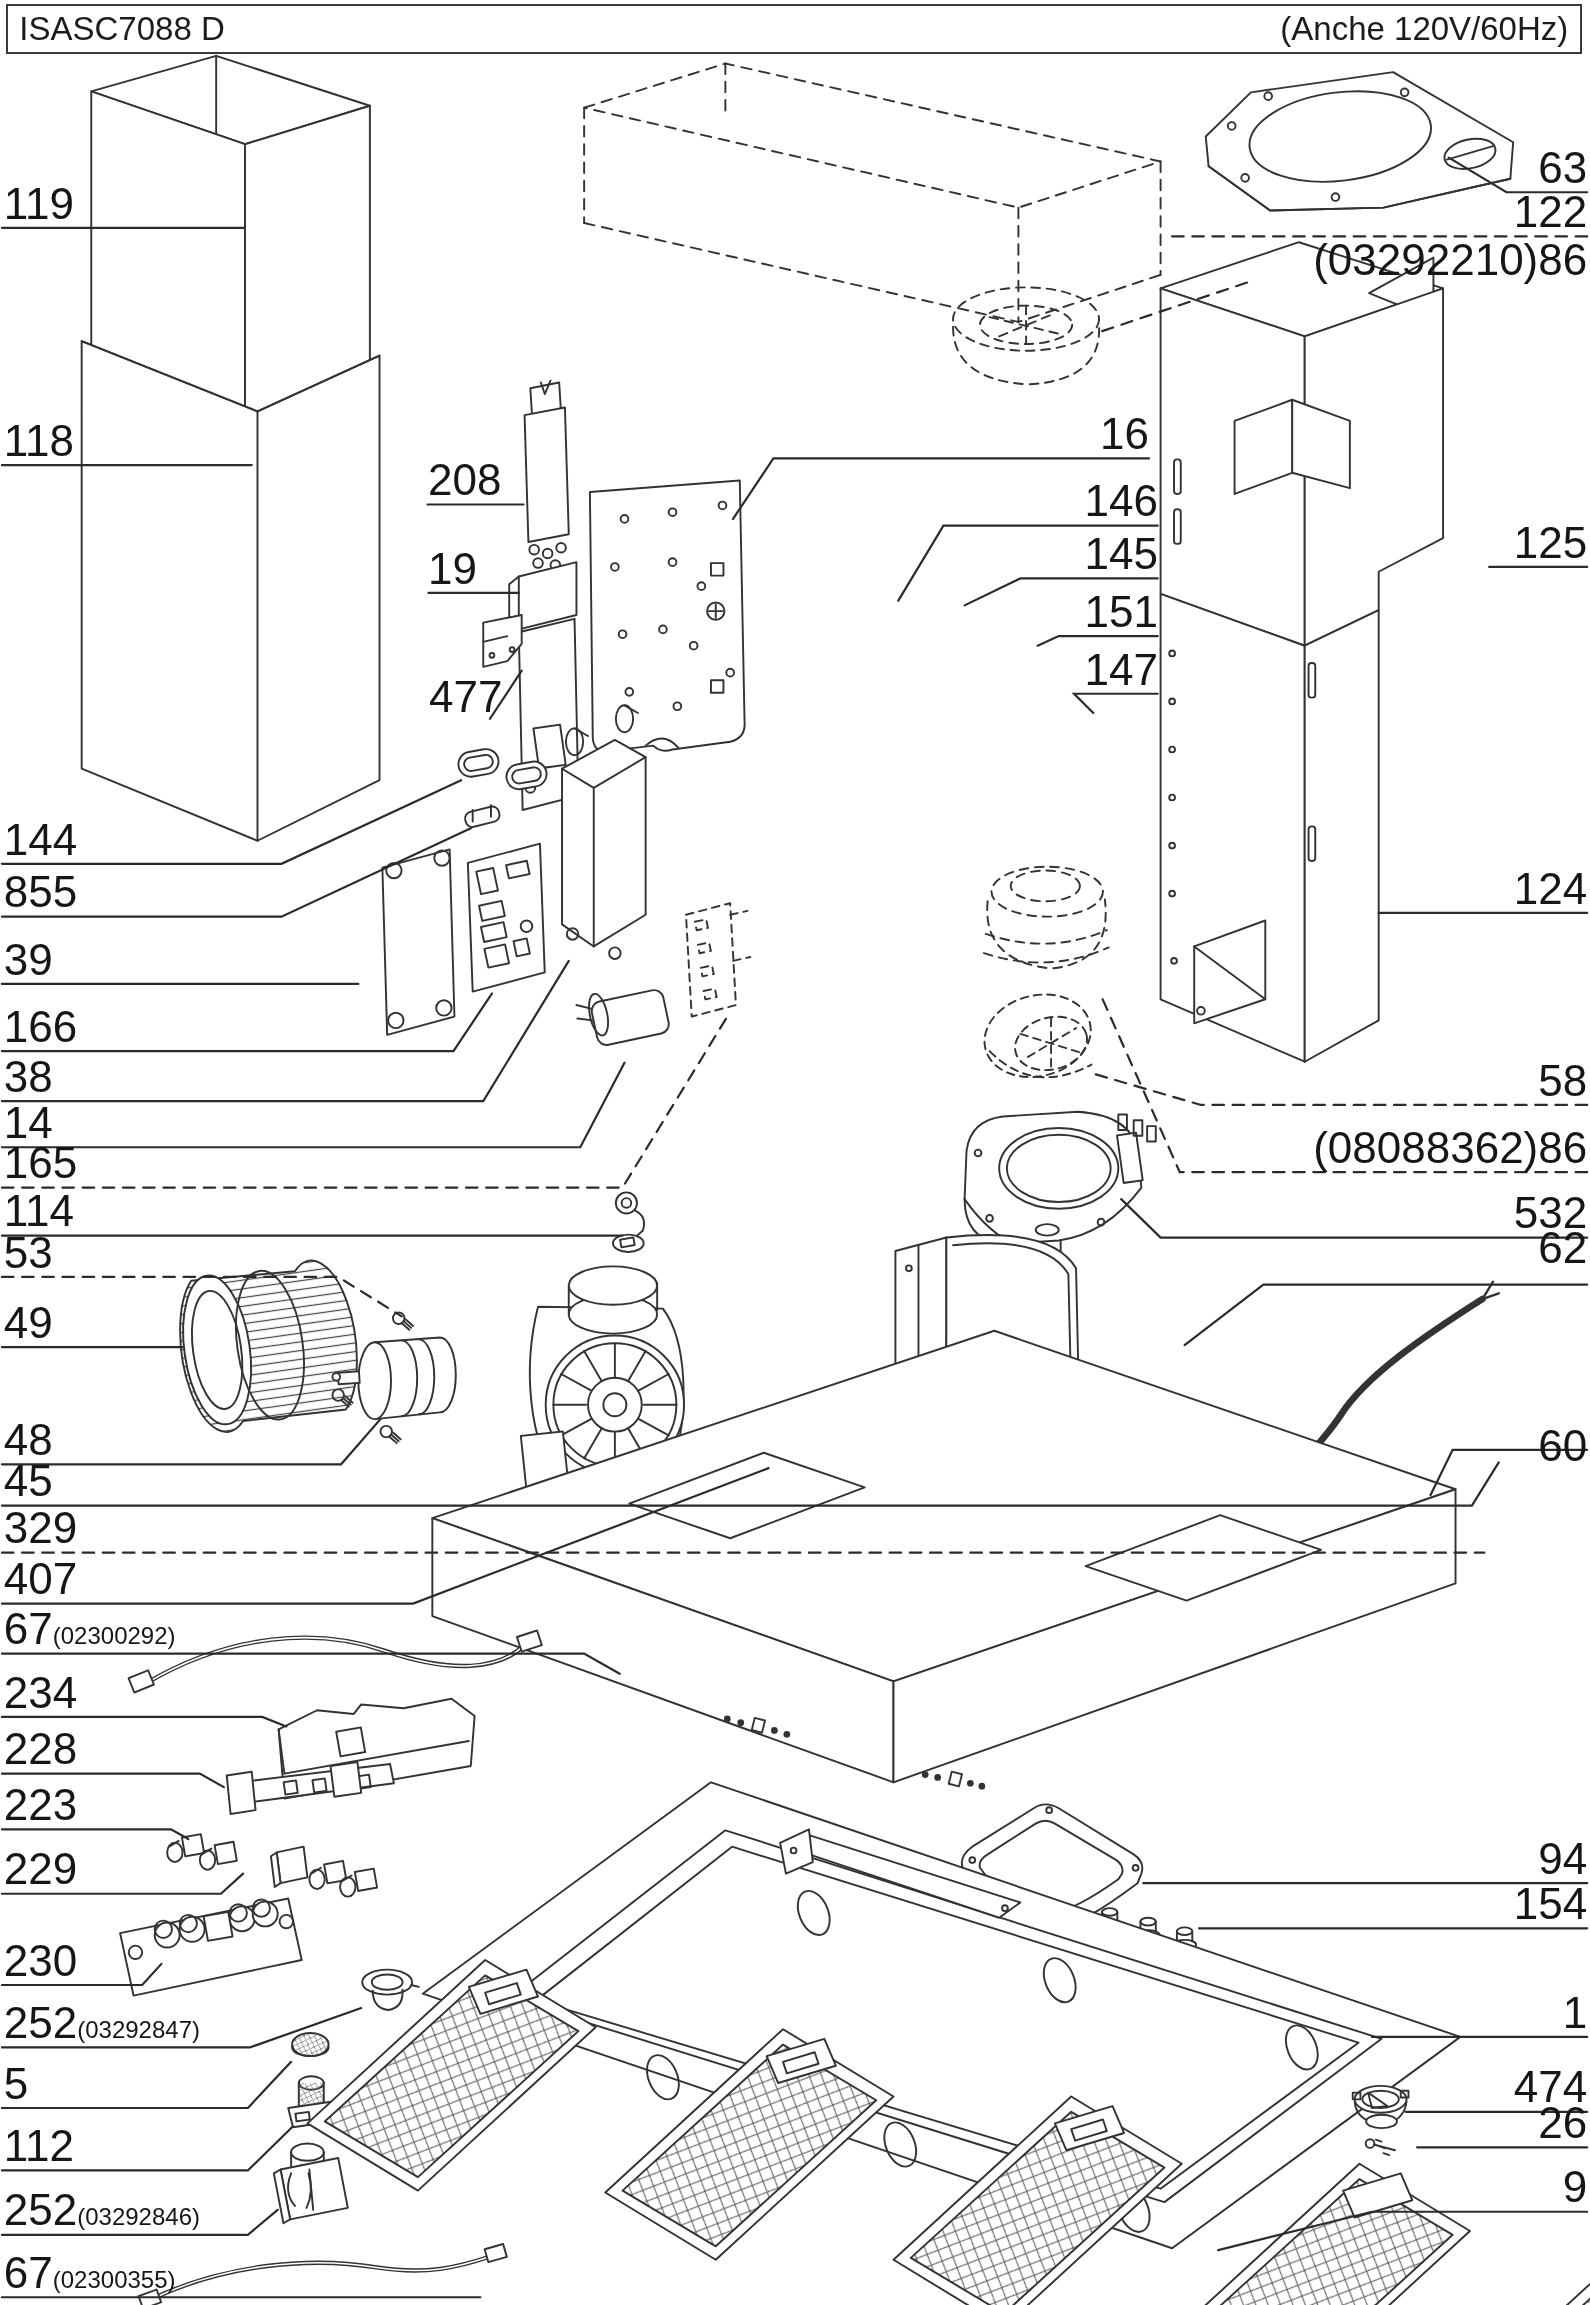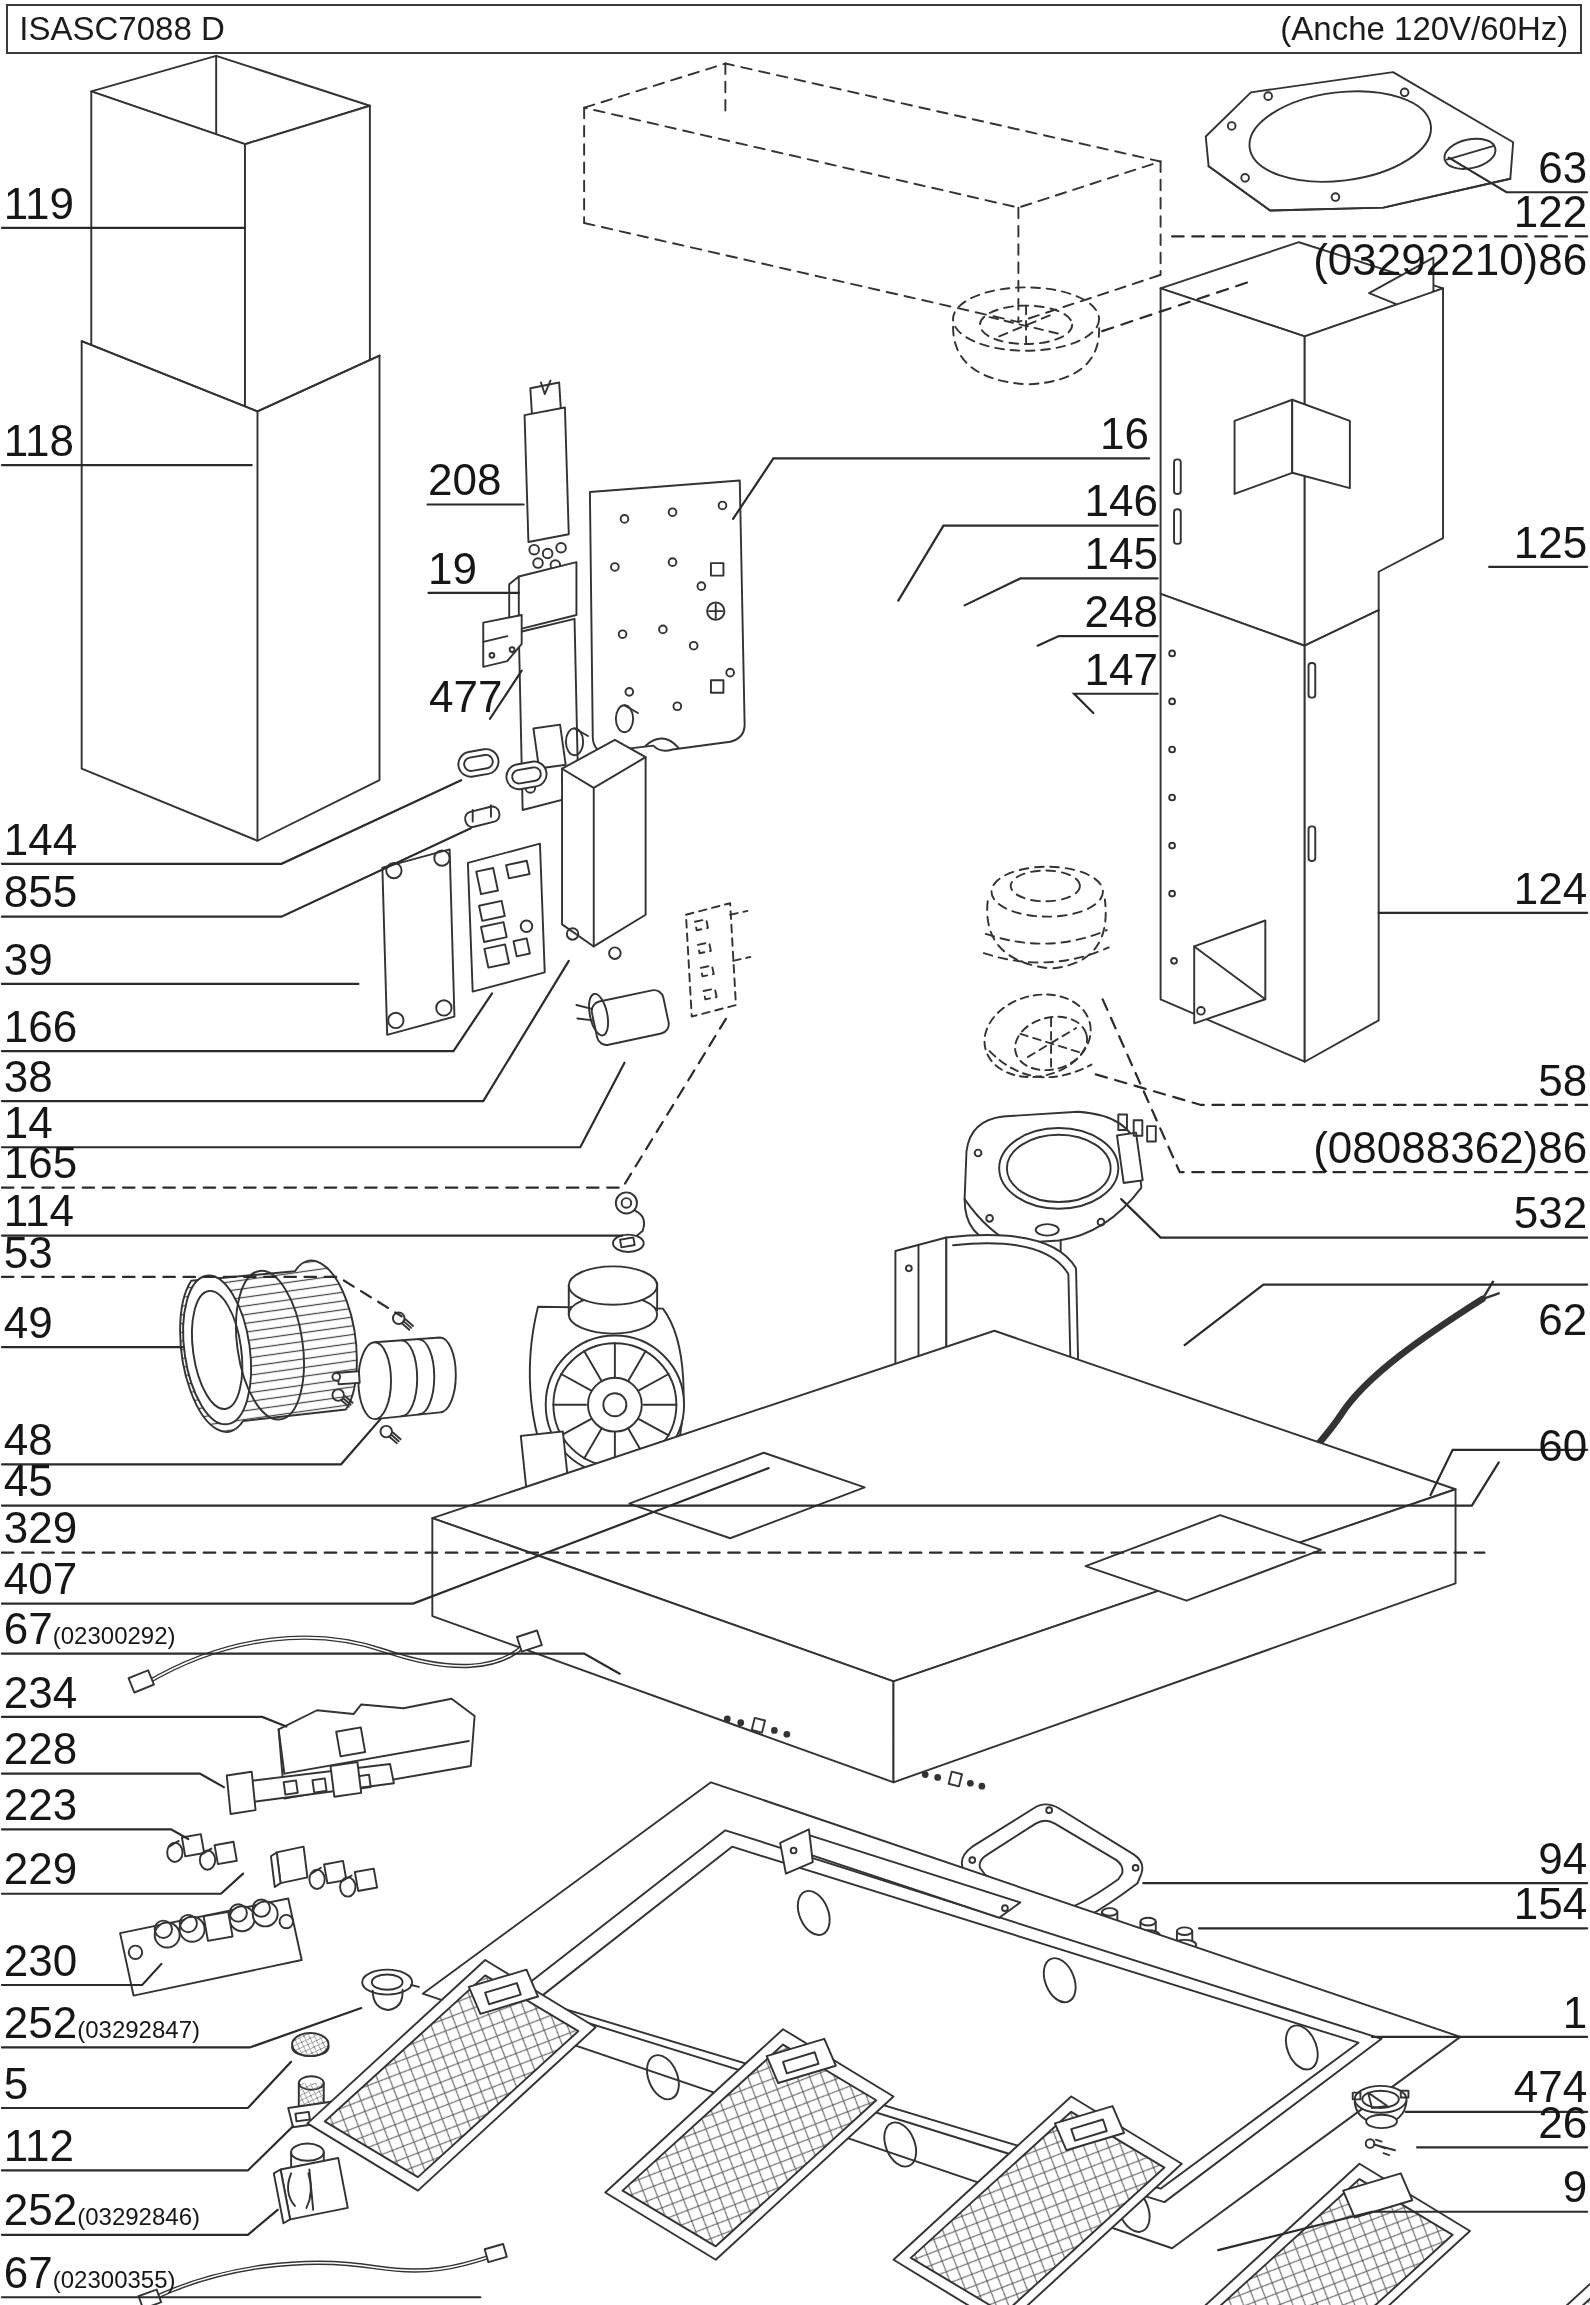--- a/index.html
+++ b/index.html
@@ -639,32 +639,32 @@
   <div class="lbl" style="left:3.8px;top:1939px"><span>230</span><span class="code"></span></div>
   <div class="lbl" style="left:3.8px;top:2001px"><span>252</span><span class="code">(03292847)</span></div>
   <div class="lbl" style="left:3.8px;top:2062px"><span>5</span><span class="code"></span></div>
   <div class="lbl" style="left:3.8px;top:2124px"><span>112</span><span class="code"></span></div>
   <div class="lbl" style="left:3.8px;top:2188px"><span>252</span><span class="code">(03292846)</span></div>
   <div class="lbl" style="left:3.8px;top:2251px"><span>67</span><span class="code">(02300355)</span></div>
 
   <div class="lbl r" style="right:442px;top:412px"><span>16</span><span class="code"></span></div>
   <div class="lbl r" style="right:433px;top:479px"><span>146</span><span class="code"></span></div>
   <div class="lbl r" style="right:433px;top:532px"><span>145</span><span class="code"></span></div>
-  <div class="lbl r" style="right:433px;top:590px"><span>248</span><span class="code"></span></div>
+  <div class="lbl r" style="right:433px;top:590px"><span>151</span><span class="code"></span></div>
   <div class="lbl r" style="right:433px;top:648px"><span>147</span><span class="code"></span></div>
 
   <div class="lbl r" style="right:3.8px;top:146px"><span>63</span><span class="code"></span></div>
   <div class="lbl r" style="right:3.8px;top:190px"><span>122</span><span class="code"></span></div>
   <div class="lbl r" style="right:3.8px;top:238px"><span>(03292210)86</span><span class="code"></span></div>
   <div class="lbl r" style="right:3.8px;top:521px"><span>125</span><span class="code"></span></div>
   <div class="lbl r" style="right:3.8px;top:867px"><span>124</span><span class="code"></span></div>
   <div class="lbl r" style="right:3.8px;top:1059px"><span>58</span><span class="code"></span></div>
   <div class="lbl r" style="right:3.8px;top:1126px"><span>(08088362)86</span><span class="code"></span></div>
   <div class="lbl r" style="right:3.8px;top:1191px"><span>532</span><span class="code"></span></div>
-  <div class="lbl r" style="right:3.8px;top:1298px"><span>62</span><span class="code"></span></div>
+  <div class="lbl r" style="right:3.8px;top:1226px"><span>62</span><span class="code"></span></div>
   <div class="lbl r" style="right:3.8px;top:1424px"><span>60</span><span class="code"></span></div>
   <div class="lbl r" style="right:3.8px;top:1837px"><span>94</span><span class="code"></span></div>
   <div class="lbl r" style="right:3.8px;top:1882px"><span>154</span><span class="code"></span></div>
   <div class="lbl r" style="right:3.8px;top:1991px"><span>1</span><span class="code"></span></div>
   <div class="lbl r" style="right:3.8px;top:2065px"><span>474</span><span class="code"></span></div>
   <div class="lbl r" style="right:3.8px;top:2101px"><span>26</span><span class="code"></span></div>
   <div class="lbl r" style="right:3.8px;top:2165px"><span>9</span><span class="code"></span></div>
 
 </div>
 

